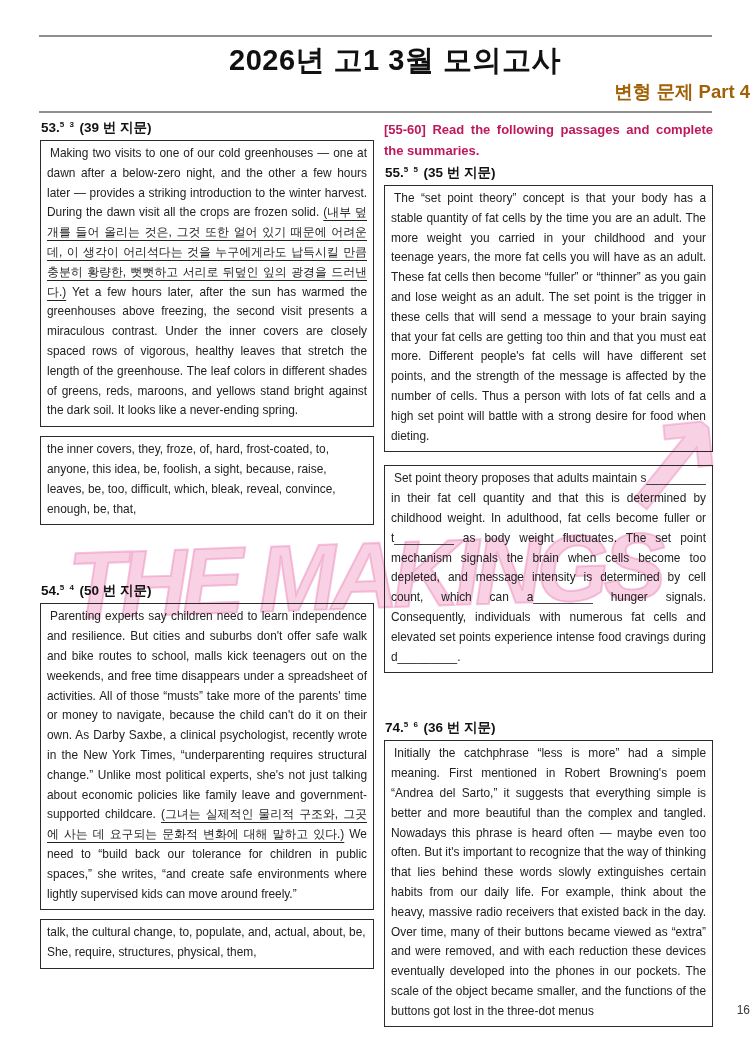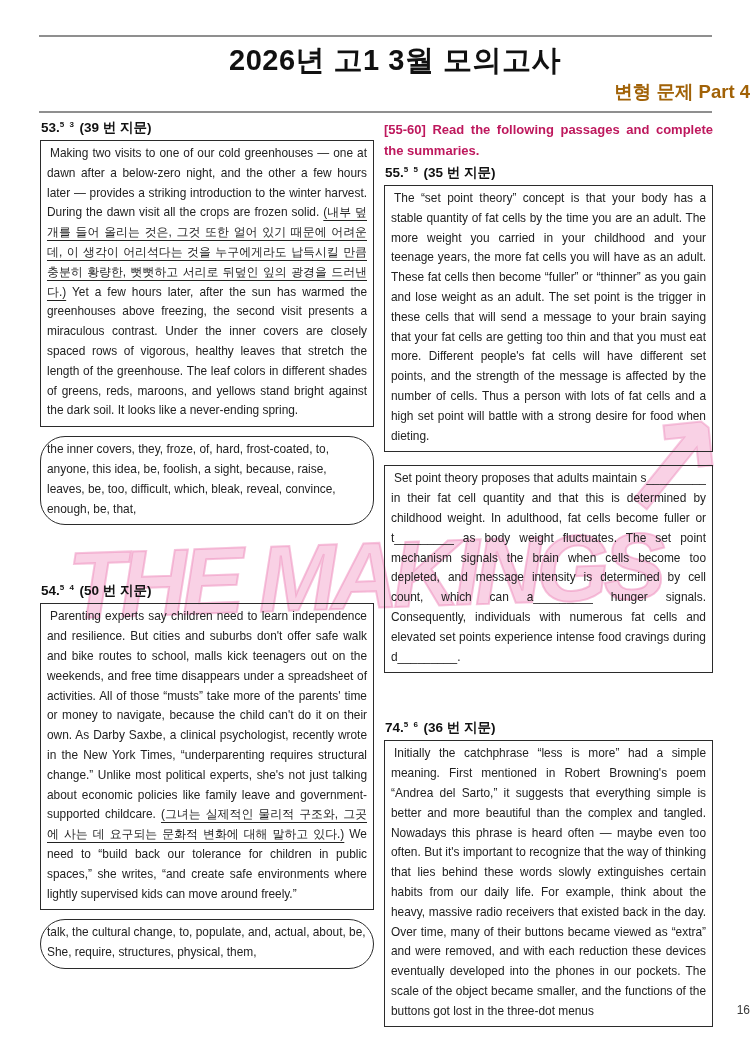--- a/index.html
+++ b/index.html
@@ -38,21 +38,21 @@
   .q-ref{margin-left:4px;}
 
   .box{
     border:1.6px solid #2b2b2b;background:transparent;
     padding:3px 6px 5px 6px;margin:0;
   }
   .passage{
     font-size:11.9px;line-height:19.8px;text-align:justify;text-indent:3px;color:#222;
   }
   .ul-ko{text-decoration:underline;text-underline-offset:3.5px;text-decoration-thickness:1px;}
-  .word-bank{font-size:11.9px;line-height:19.8px;text-align:left;color:#222;border-radius:25px;}
+  .word-bank{font-size:11.9px;line-height:19.8px;text-align:left;color:#222;}
 
   .instruction{font-size:13px;font-weight:700;line-height:20.5px;color:#be185d;
     text-align:justify;margin:1px 0 3px 0;}
 
   .mt-wordbox{margin-top:9px;}
   .mt-q54{margin-top:57px;}
   .mt-summary{margin-top:13px;}
   .mt-q56{margin-top:46px;}
   .mt-box{margin-top:0;}
 

